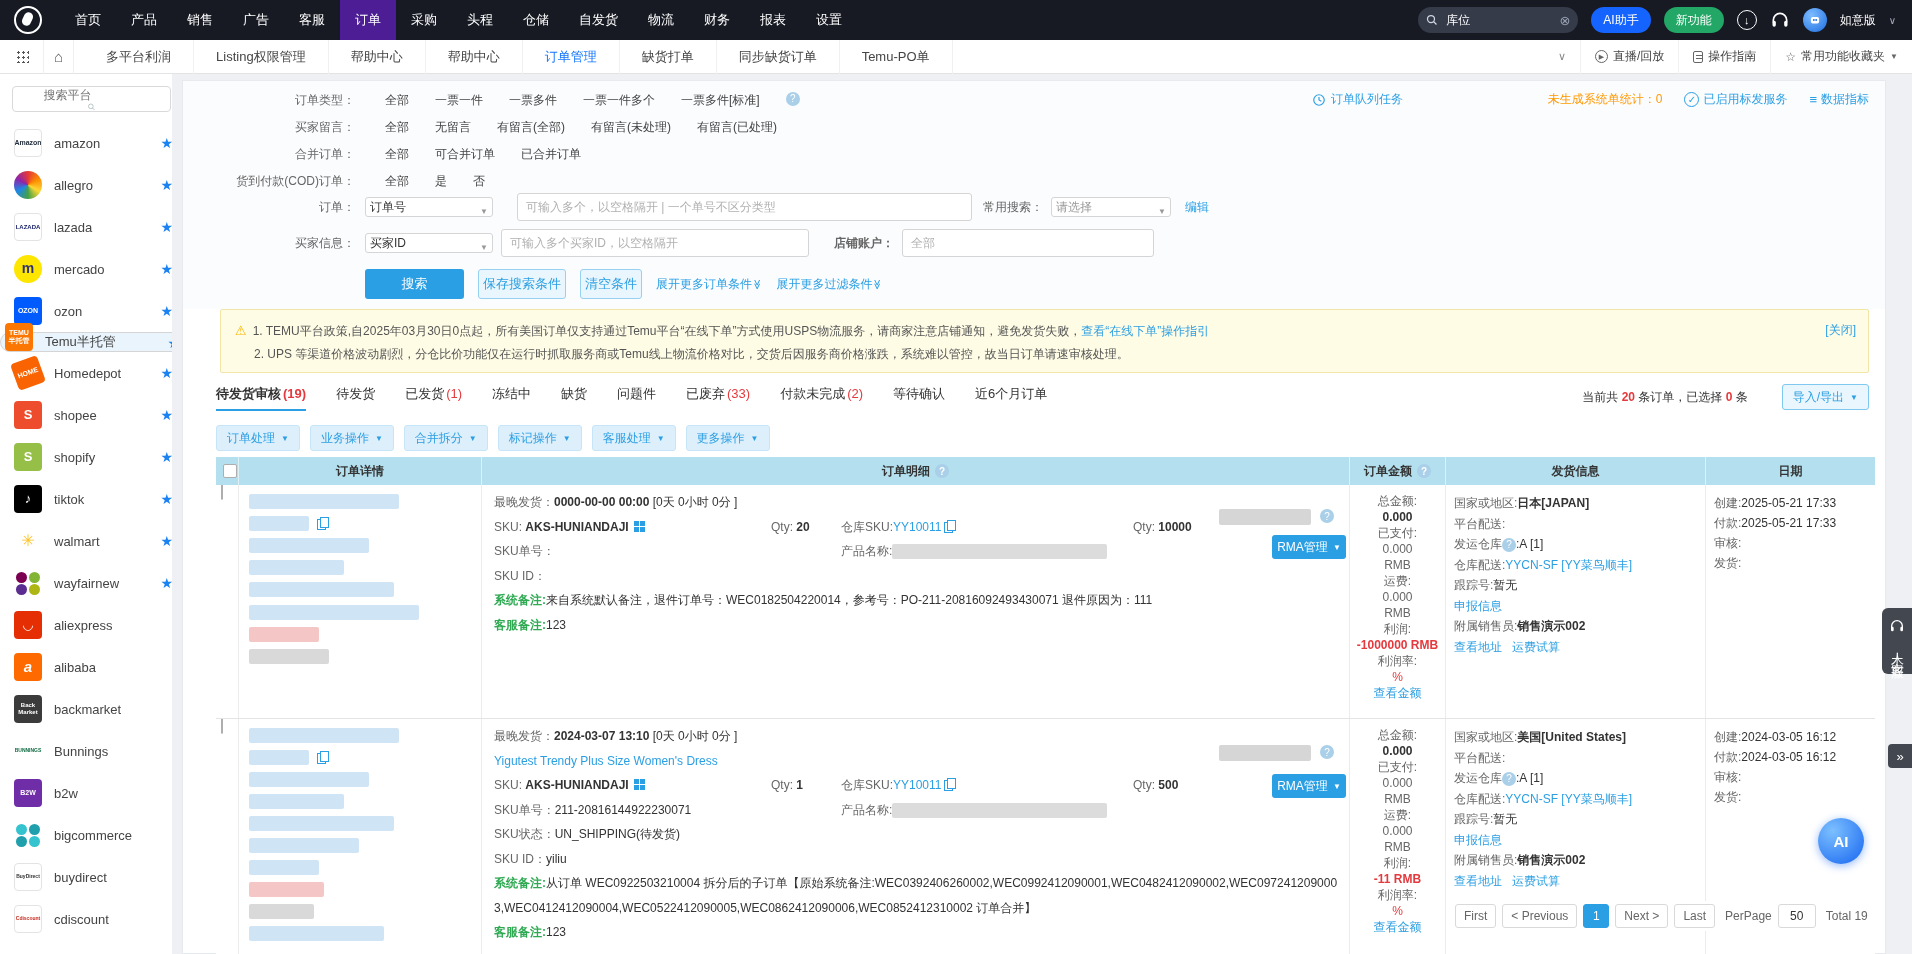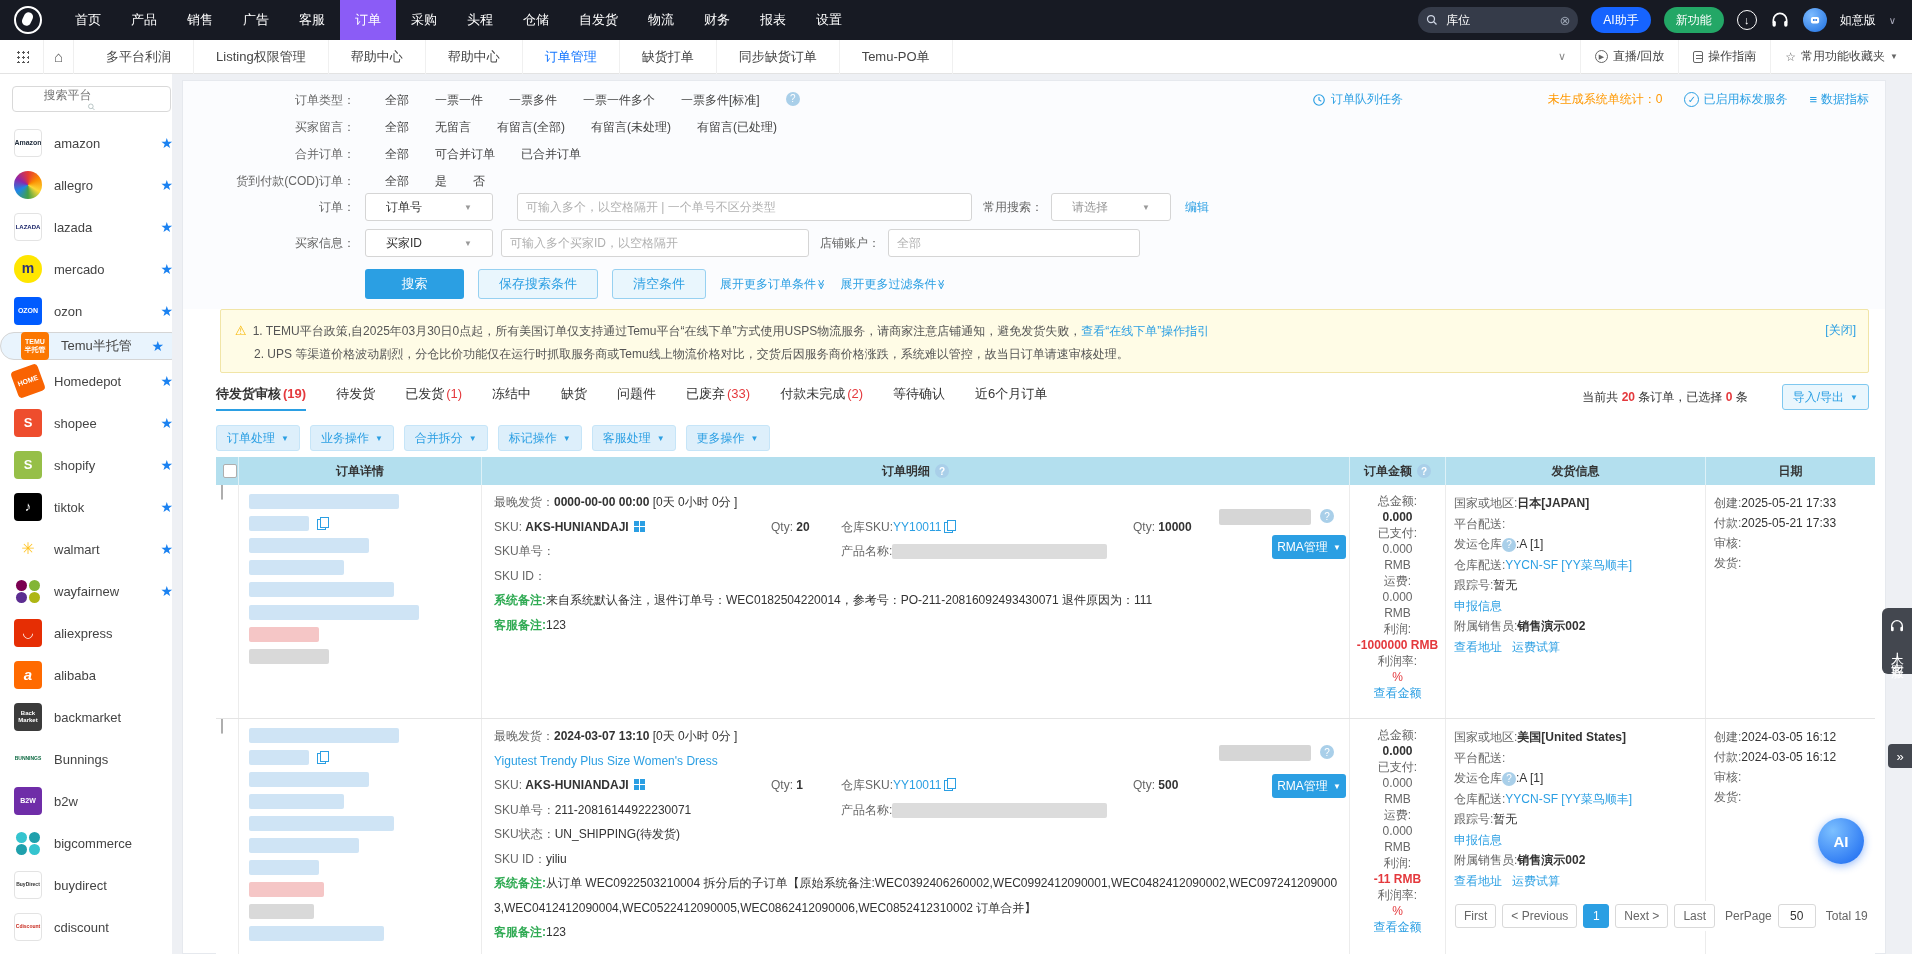--- a/index.html
+++ b/index.html
@@ -4,21 +4,21 @@
 <style>
   html,body{margin:0;padding:0;background:#e9ecf1;font-family:"Liberation Sans","DejaVu Sans",sans-serif;}
   *{box-sizing:border-box;}
   .stage{position:relative;width:1912px;height:954px;overflow:hidden;background:#eef0f4;font-size:12px;color:#333;}
   
   .nav{position:absolute;left:0;top:0;width:1912px;height:40px;background:#171a23;display:flex;align-items:center;}
   .logo{width:28px;height:28px;border-radius:50%;border:2px solid #fff;margin:0 18px 0 14px;position:relative;background:#171a23;flex:none;}
   .logo::after{content:"";position:absolute;left:7px;top:4px;width:9px;height:14px;border-radius:5px;background:#fff;transform:rotate(25deg);}
   .nav-menu{display:flex;height:40px;align-items:stretch;}
   .nav-item{display:flex;align-items:center;padding:0 15px;color:#fff;font-size:13px;cursor:pointer;}
-  .nav-item.active{background:#8b5cf6;}
+  .nav-item.active{background:#4c1d95;}
   .nav-right{margin-left:auto;display:flex;align-items:center;gap:13px;padding-right:16px;}
   .nav-search{width:160px;height:26px;border-radius:13px;background:#353b49;display:flex;align-items:center;padding:0 8px;gap:6px;}
   .nav-search input{flex:1;background:transparent;border:none;outline:none;color:#fff;font-size:12px;width:90px;font-family:inherit;}
   .nav-clear{color:#9aa3b2;font-size:13px;line-height:1;cursor:pointer;}
   .pill{height:26px;border-radius:13px;color:#fff;font-size:12px;display:flex;align-items:center;padding:0 12px;cursor:pointer;border:none;font-family:inherit;}
   .pill.ai{background:#1664ff;}
   .pill.nf{background:#23a766;}
   .ico-dl{width:20px;height:20px;border:1.5px solid #fff;border-radius:50%;color:#fff;display:flex;align-items:center;justify-content:center;font-size:11px;cursor:pointer;}
   .avatar{width:24px;height:24px;border-radius:50%;background:radial-gradient(circle at 35% 30%,#7dbbff,#1d6fe0);display:flex;align-items:center;justify-content:center;cursor:pointer;}
   .ver{color:#fff;font-size:12px;}
@@ -52,26 +52,26 @@
   .main{position:absolute;left:172px;top:74px;width:1726px;height:880px;background:#eef0f4;}
   .panel{position:absolute;left:10px;top:6px;width:1704px;height:874px;background:#fff;border:1px solid #e6e9ee;}
   .collapse{position:absolute;left:0;top:34px;width:12px;height:34px;background:#eef1f5;color:#9aa0a8;display:flex;align-items:center;justify-content:center;font-size:9px;border-radius:0 4px 4px 0;cursor:pointer;}
   .filter-area{position:absolute;left:0;top:0;width:100%;height:228px;background:#fbfcfe;}
   .frow{position:absolute;left:0;height:22px;display:flex;align-items:center;}
   .flabel{width:172px;text-align:right;color:#666;flex:none;}
   .fopts{display:flex;gap:26px;margin-left:30px;}
   .fopt{color:#444;cursor:pointer;white-space:nowrap;}
   .q{display:inline-flex;width:14px;height:14px;border-radius:50%;background:#a9cfe9;color:#fff;font-size:10px;align-items:center;justify-content:center;flex:none;vertical-align:middle;}
   .formrow{position:absolute;display:flex;align-items:center;}
-  .sel{height:28px;border:1px solid #d5d5d5;border-radius:3px;background:#fff;display:flex;align-items:center;justify-content:space-between;padding:0 20px;cursor:pointer;}
+  .sel{height:20px;border:1px solid #d5d5d5;border-radius:3px;background:#fff;display:flex;align-items:flex-end;justify-content:space-between;padding:0 4px;cursor:pointer;}
   .sel .caret{font-size:8px;color:#999;margin-left:6px;}
   .txt{height:28px;border:1px solid #d5d5d5;border-radius:3px;padding:0 8px;font-size:12px;color:#333;outline:none;background:#fff;font-family:inherit;}
   .txt::placeholder{color:#b0b0b0;}
   .btn-primary{height:30px;width:99px;background:#2b9fe3;color:#fff;border:none;border-radius:3px;font-size:13px;cursor:pointer;font-family:inherit;}
-  .btn-light{height:30px;background:#e9f6fd;border:1px solid #97d1f1;color:#2b9fe3;border-radius:3px;padding:0 20px;font-size:13px;cursor:pointer;font-family:inherit;}
+  .btn-light{height:30px;background:#e9f6fd;border:1px solid #97d1f1;color:#2b9fe3;border-radius:3px;padding:0 4px;font-size:13px;cursor:pointer;font-family:inherit;}
   .lnk{color:#2b9fe3;cursor:pointer;}
   .rot90{display:inline-block;transform:rotate(90deg);font-size:10px;}
   .queue{position:absolute;left:1129px;top:10px;display:flex;align-items:center;gap:5px;color:#2b9fe3;cursor:pointer;}
   .trlinks{position:absolute;right:16px;top:10px;display:flex;align-items:center;gap:22px;}
   .stat-orange{color:#ff9800;cursor:pointer;}
   .trlink{display:flex;align-items:center;gap:4px;color:#2b9fe3;cursor:pointer;}
   .ckc{width:15px;height:15px;border-radius:50%;border:1.5px solid #2b9fe3;color:#2b9fe3;font-size:10px;display:flex;align-items:center;justify-content:center;}
   .ico-menu{color:#2b9fe3;font-size:13px;}
   
   .notice{position:absolute;left:37px;right:16px;top:228px;height:64px;background:#fffce6;border:1px solid #f1e5a7;border-radius:2px;padding:9px 70px 0 14px;line-height:23px;color:#555;}
@@ -400,21 +400,21 @@
           <span class="lnk" style="margin-left:14px;">编辑</span>
         </div>
 
         <div class="formrow" style="left:0;top:148px;">
           <span class="flabel">买家信息：</span>
           <div class="sel" style="width:128px;margin-left:10px;">
             <span>买家ID</span>
               <span class="caret">▼</span>
           </div>
           <input class="txt" style="width: 308px; margin-left: 8px;" placeholder="可输入多个买家ID，以空格隔开">
-          <span style="margin-left:11px;color:#666;">店铺账户：</span>
+          <span style="margin-left:25px;color:#666;font-weight:bold;">店铺账户：</span>
           <input class="txt" style="width: 252px; margin-left: 8px;" placeholder="全部">
         </div>
 
         <div class="formrow" style="left:182px;top:188px;gap:14px;">
           <button class="btn-primary">搜索</button>
           <button class="btn-light">保存搜索条件</button>
           <button class="btn-light">清空条件</button>
           <span class="lnk"><span>展开更多订单条件</span><span class="rot90">≫</span></span>
           <span class="lnk"><span>展开更多过滤条件</span><span class="rot90">≫</span></span>
         </div>

